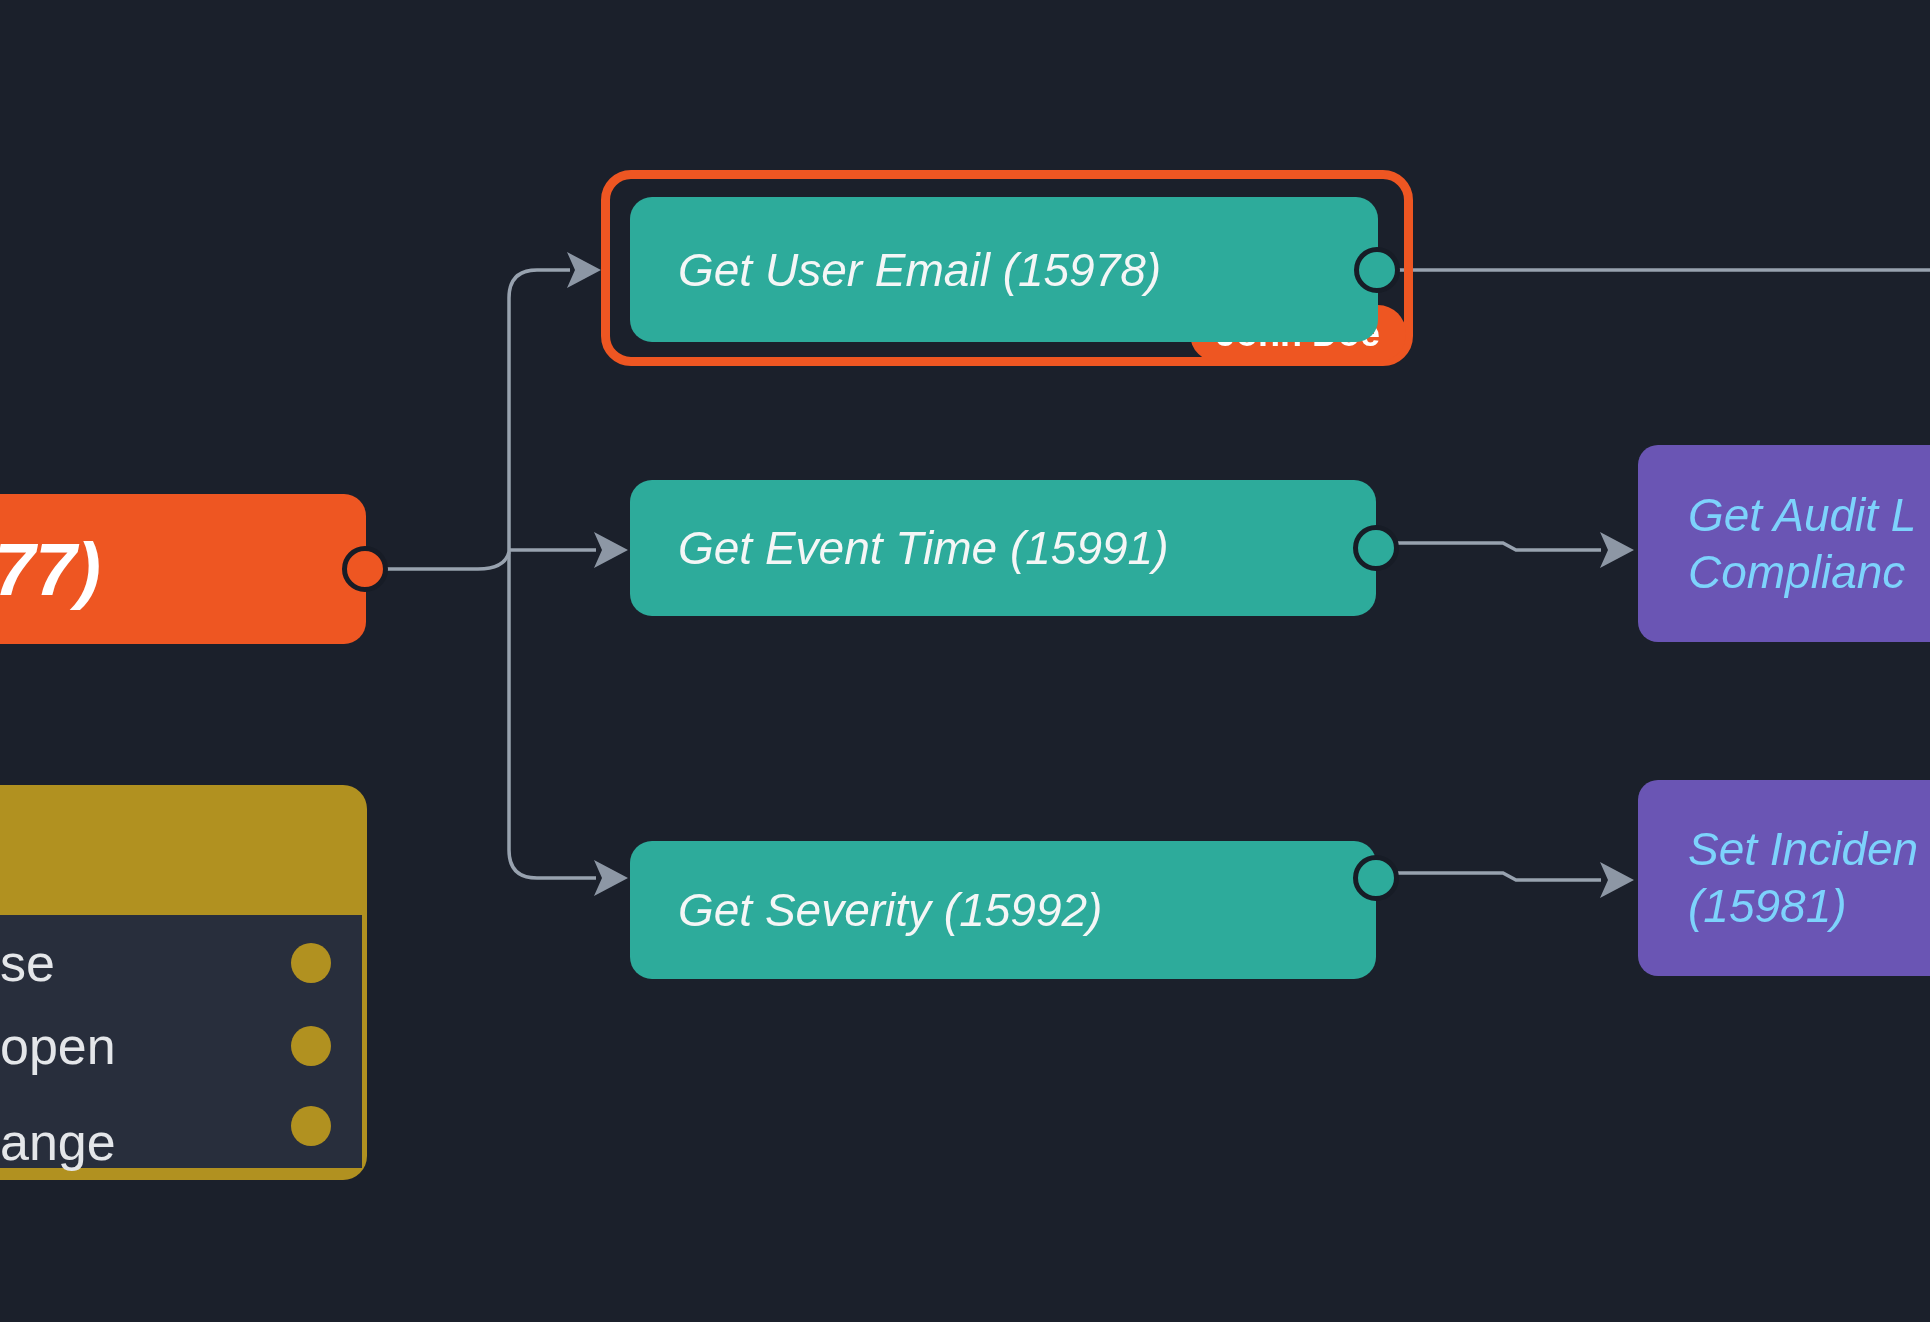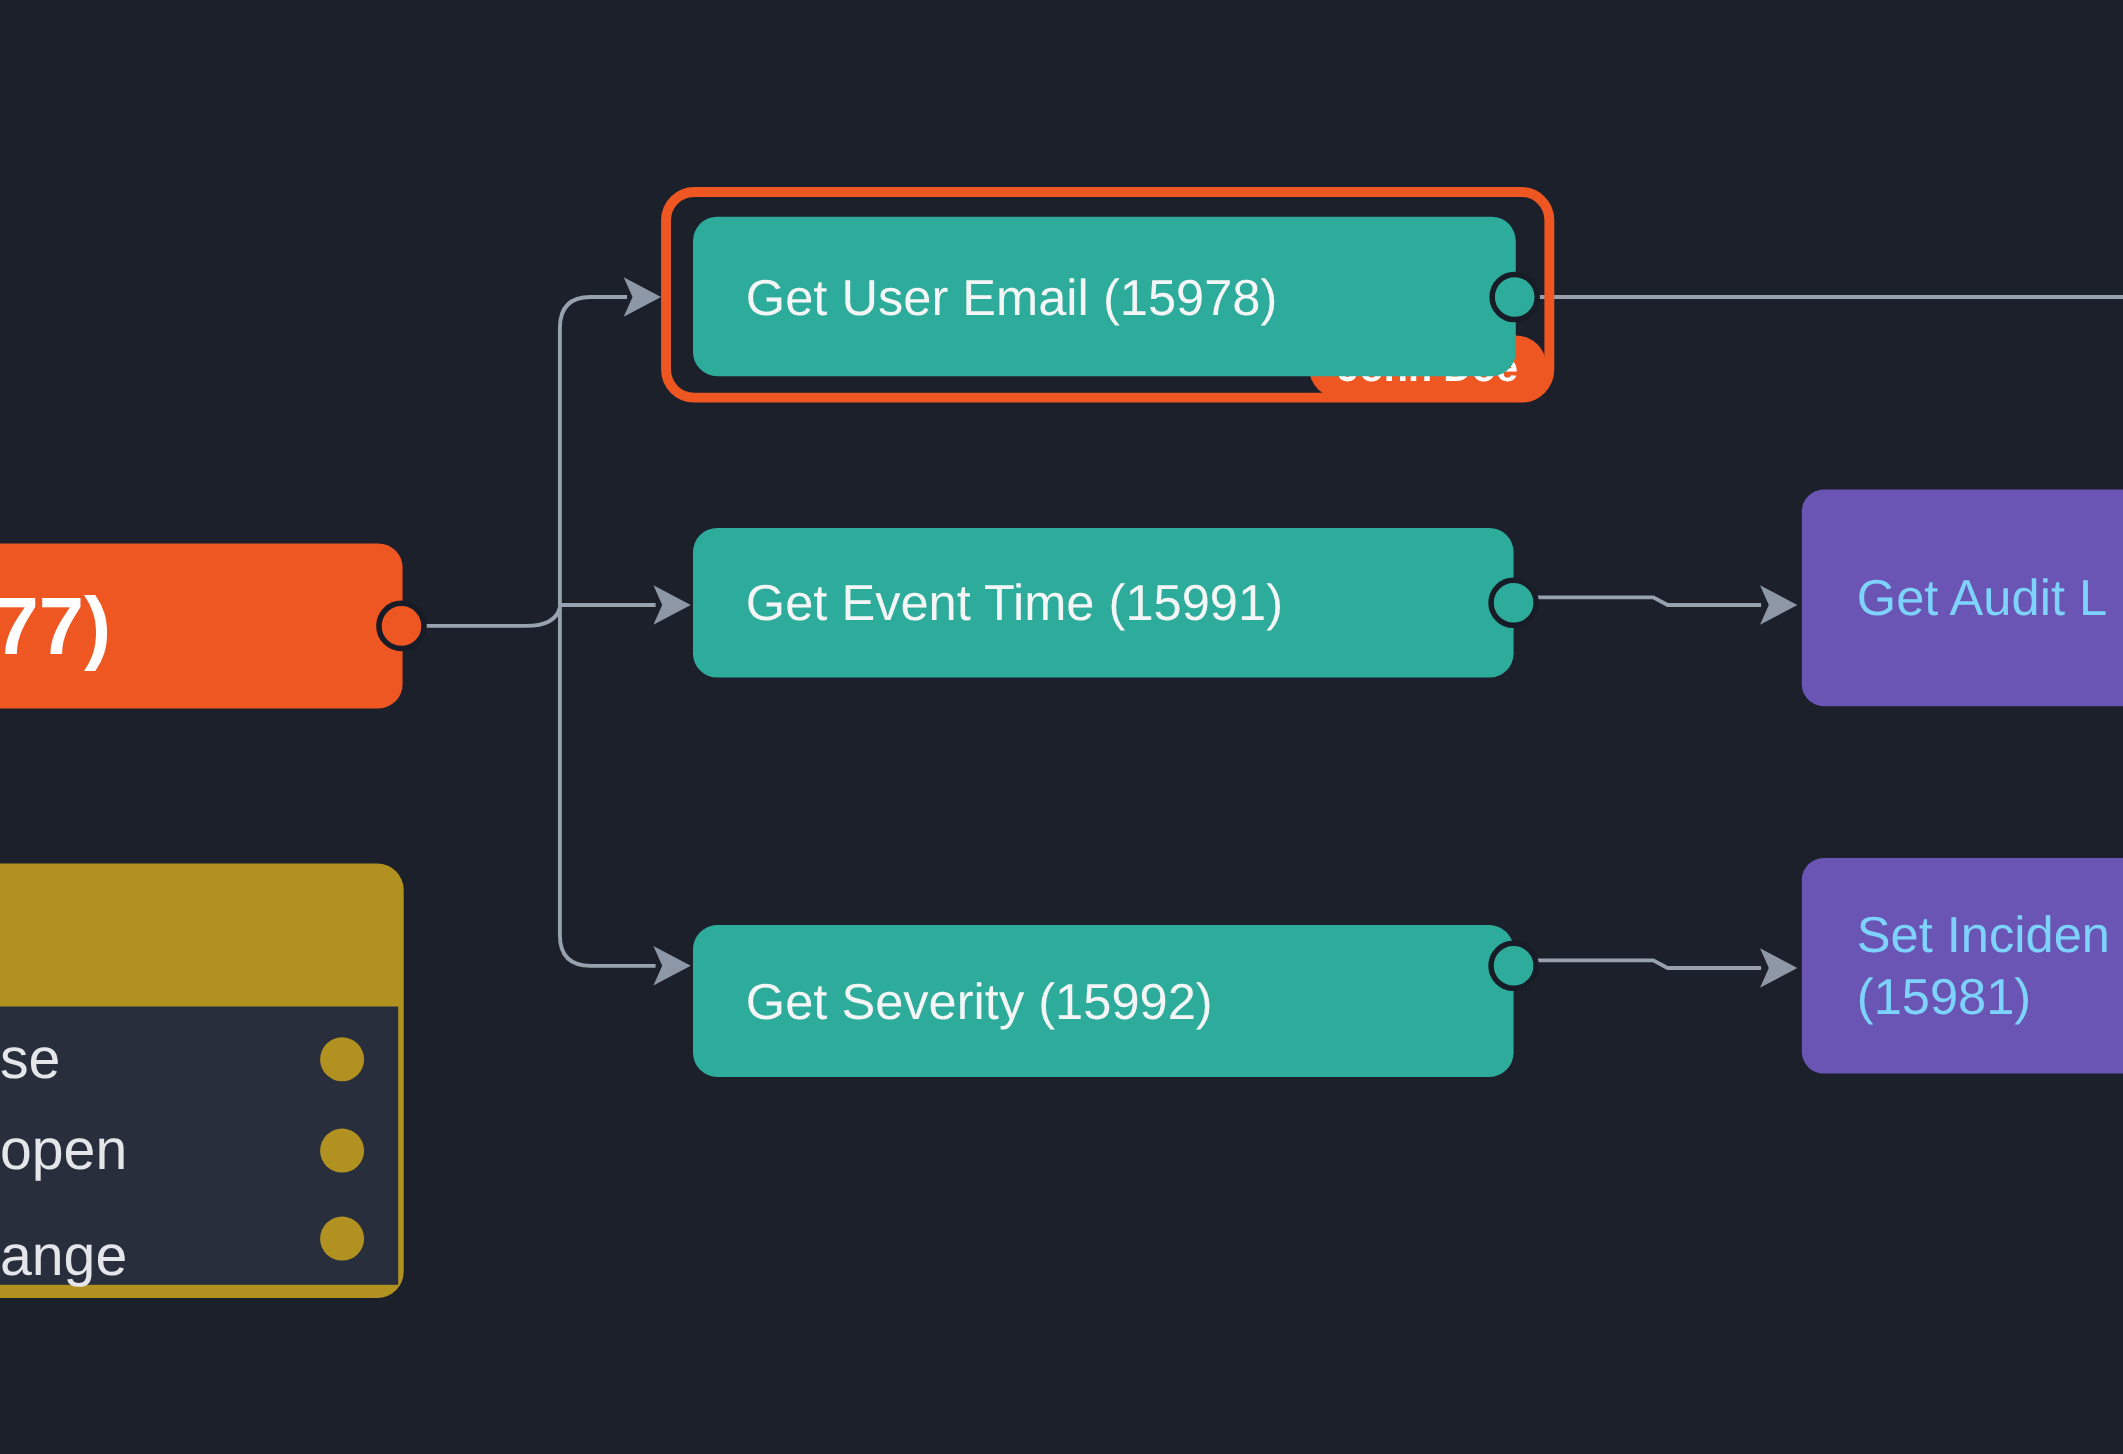--- a/index.html
+++ b/index.html
@@ -7,21 +7,21 @@
     width:1930px;height:1322px;position:relative;overflow:hidden;
     background:#1b202b;
     font-family:"Liberation Sans", sans-serif;
   }
   .canvas{position:absolute;inset:0;}
   svg.wires{position:absolute;left:0;top:0;z-index:1;}
   svg.wires path{fill:none;stroke:#98a2af;stroke-width:3.5;}
   svg.wires polygon{fill:#8d97a5;stroke:none;}
 
   .node{position:absolute;z-index:2;box-sizing:border-box;display:flex;align-items:center;}
-  .node .lbl{color:#f4f6f6;white-space:nowrap;}
+  .node .lbl{color:#f4f6f6;white-space:nowrap;font-style:italic;}
 
   
   .node.source{left:-310px;top:494px;width:676px;height:150px;background:#ee5622;border-radius:22px;}
   .node.source .lbl{position:absolute;left:304px;top:50%;transform:translateY(-50%);
     font-size:74px;font-weight:bold;color:#ffffff;}
 
   
   .selection{position:absolute;left:601px;top:170px;width:812px;height:196px;z-index:2;
     box-sizing:border-box;border:9px solid #ee5622;border-radius:30px;}
   .selection .node.teal{left:20px;top:18px;width:748px;height:145px;}
@@ -102,20 +102,21 @@
   </div>
   <div class="port p-event"></div>
 
   <div class="node teal severity">
     <span class="lbl">Get Severity (15992)</span>
   </div>
   <div class="port p-severity"></div>
 
   <div class="node purple audit">
     <span class="lbl">Get Audit L</span>
+    <span class="lbl">Complianc</span>
   </div>
 
   <div class="node purple incident">
     <span class="lbl">Set Inciden</span>
     <span class="lbl">(15981)</span>
   </div>
 
   <div class="node olive">
     <div class="olive-body">
       <div class="row1">

